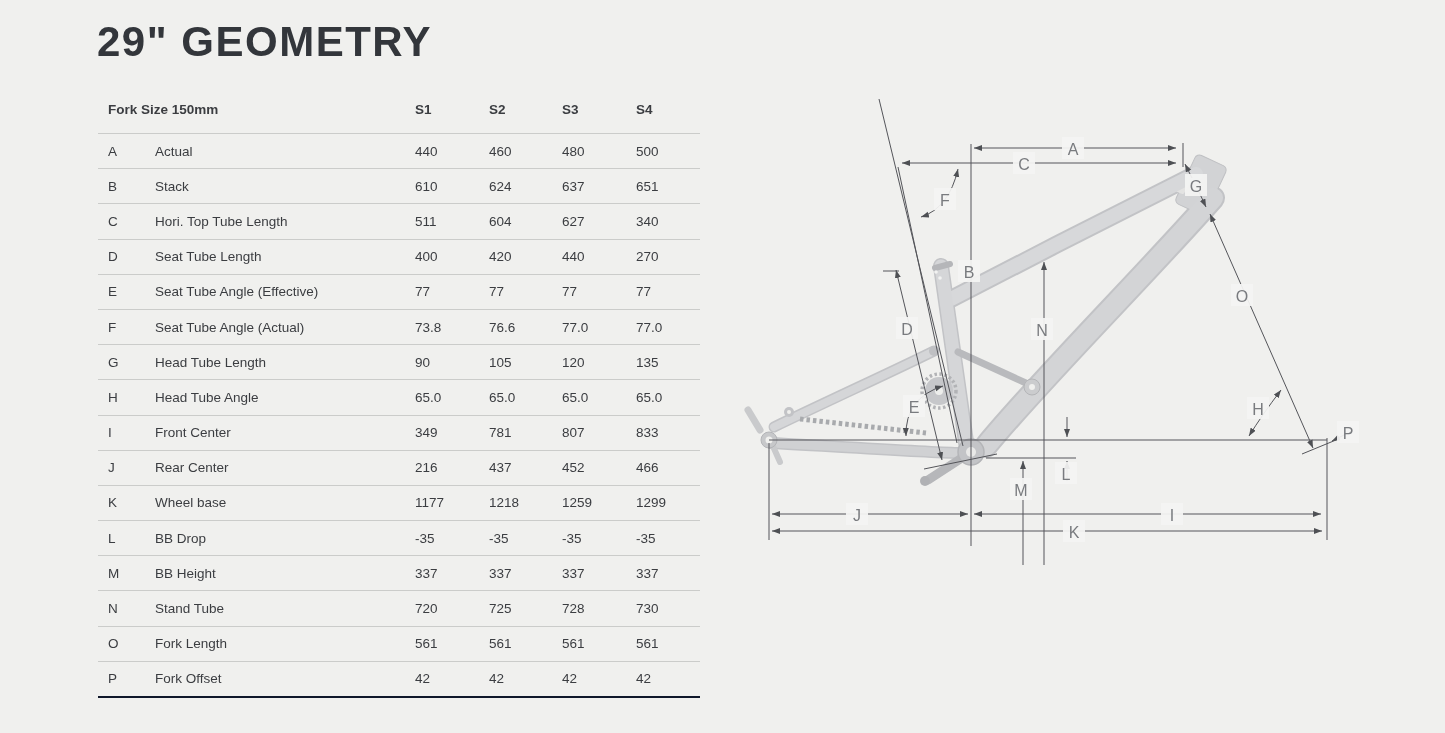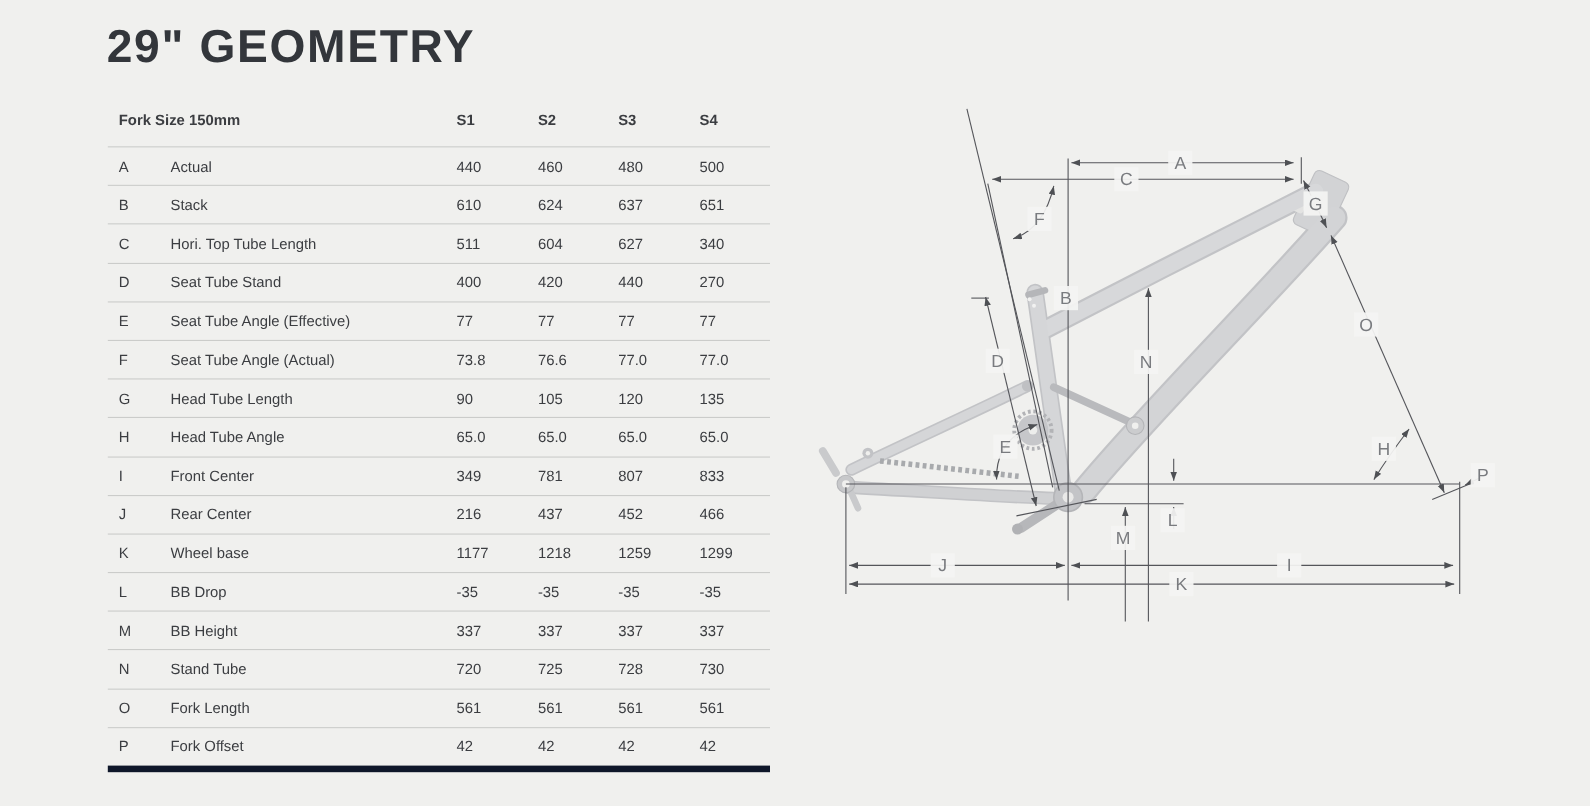--- a/index.html
+++ b/index.html
@@ -8,21 +8,21 @@
     background:#f0f0ee; overflow:hidden;
     font-family:"Liberation Sans", sans-serif; color:#3b3d41;
   }
   .title{
     position:absolute; left:97px; top:18px;
     font-size:42px; font-weight:700; letter-spacing:1.5px;
     color:#33363b; white-space:nowrap;
   }
   .geo-table{
     position:absolute; left:98px; top:97px; width:602px;
-    border-bottom:6px solid #0f172a;
+    border-bottom:2px solid #0f172a;
     font-size:13.5px;
   }
   .t-row{
     display:grid;
     grid-template-columns:57px 260px 74px 73px 74px 1fr;
     height:34.2px; align-items:center;
     border-top:1px solid #cbccca;
   }
   .t-row.t-head{height:36px; border-top:none; font-weight:700;}
   .t-head .c-span{grid-column:1 / 3; padding-left:10px;}
@@ -75,21 +75,21 @@
       <div class="c-letter">C</div>
       <div class="c-label">Hori. Top Tube Length</div>
       <div class="c-val">511</div>
       <div class="c-val">604</div>
       <div class="c-val">627</div>
       <div class="c-val">340</div>
     </div>
 
     <div class="t-row">
       <div class="c-letter">D</div>
-      <div class="c-label">Seat Tube Stand</div>
+      <div class="c-label">Seat Tube Length</div>
       <div class="c-val">400</div>
       <div class="c-val">420</div>
       <div class="c-val">440</div>
       <div class="c-val">270</div>
     </div>
 
     <div class="t-row">
       <div class="c-letter">E</div>
       <div class="c-label">Seat Tube Angle (Effective)</div>
       <div class="c-val">77</div>

